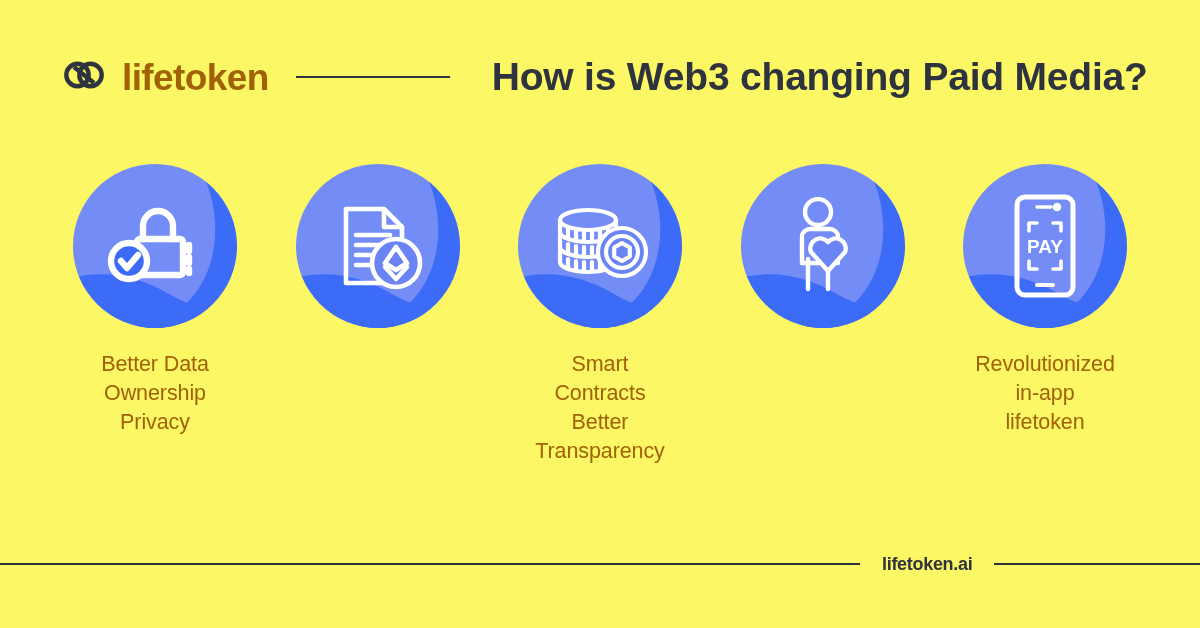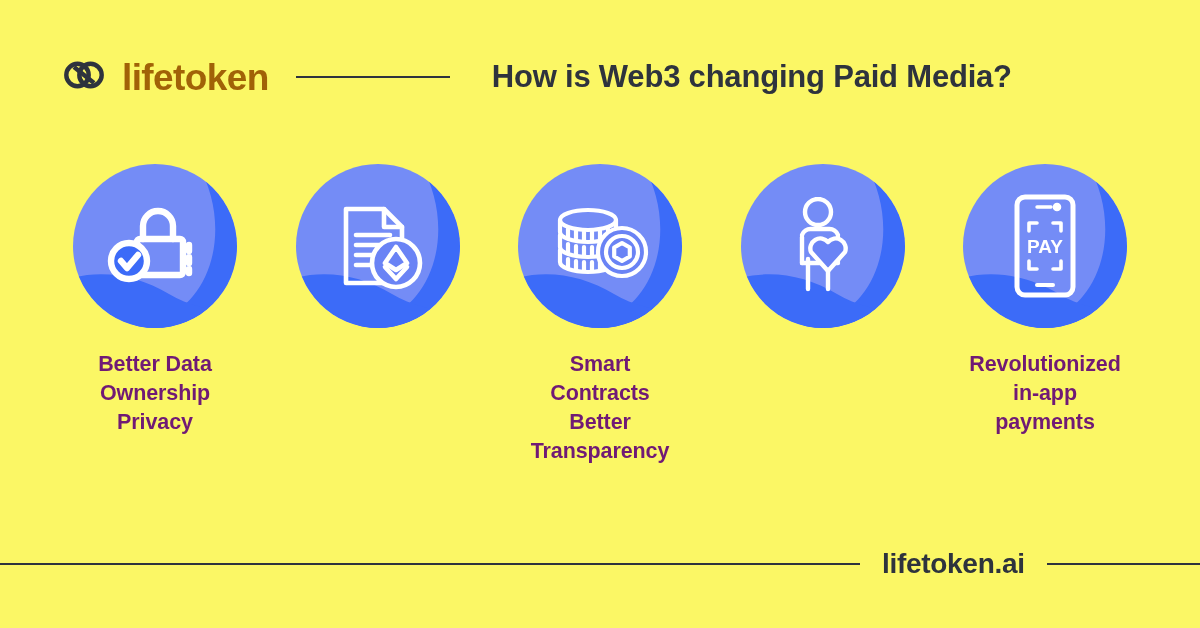--- a/index.html
+++ b/index.html
@@ -50,21 +50,21 @@
   }
 
   .header-rule {
     width:154px;
     height:2px;
     background:#2E333D;
     margin-left:27px;
   }
 
   .headline {
-    font-size:31px;
+    font-size:39px;
     font-weight:bold;
     letter-spacing:-0.2px;
     color:#2E333D;
     margin-left:42px;
     white-space:nowrap;
   }
 
   
   .cards {
     position:absolute;
@@ -104,43 +104,42 @@
     transform:translate(-50%,-50%);
     display:block;
   }
 
   .caption {
     margin-top:22px;
     text-align:center;
     font-size:21.5px;
     line-height:29px;
     letter-spacing:-0.1px;
-    color:#701a75;
+    color:#a16207;
     white-space:pre-line;
-    font-weight:bold;
   }
 
   
   .footer {
     position:absolute;
     left:0; top:546px;
     width:1200px; height:36px;
     display:flex;
     align-items:center;
   }
 
   .footer-rule-left {
     height:2px;
     background:#2E333D;
     width:860px;
     margin-left:0;
   }
 
   .footer-brand {
-    font-size:28px;
+    font-size:18px;
     font-weight:bold;
     letter-spacing:-0.3px;
     color:#2E333D;
     margin:0 22px;
     white-space:nowrap;
   }
 
   .footer-rule-right {
     height:2px;
     background:#2E333D;
@@ -308,21 +307,21 @@
             <path d="M28 14 h14" stroke-width="3.4"></path>
             <circle cx="48" cy="14" r="1.8" fill="#FFFFFF"></circle>
             <path d="M28 92 h16" stroke-width="4"></path>
             <path d="M20 38 v-8 h8 M52 38 v-8 h-8 M20 68 v8 h8 M52 68 v8 h-8" stroke-width="3.6"></path>
             <text x="36" y="60" text-anchor="middle" font-family="Liberation Sans, sans-serif" font-size="19" font-weight="bold" fill="#FFFFFF" stroke="none">PAY</text>
           </g>
         </svg>
       </div>
       <div class="caption">Revolutionized
 in-app
-payments</div>
+lifetoken</div>
     </div>
 
   </div>
 
   <div class="footer">
     <span class="footer-rule-left"></span>
     <span class="footer-brand">lifetoken.ai</span>
     <span class="footer-rule-right"></span>
   </div>
 

